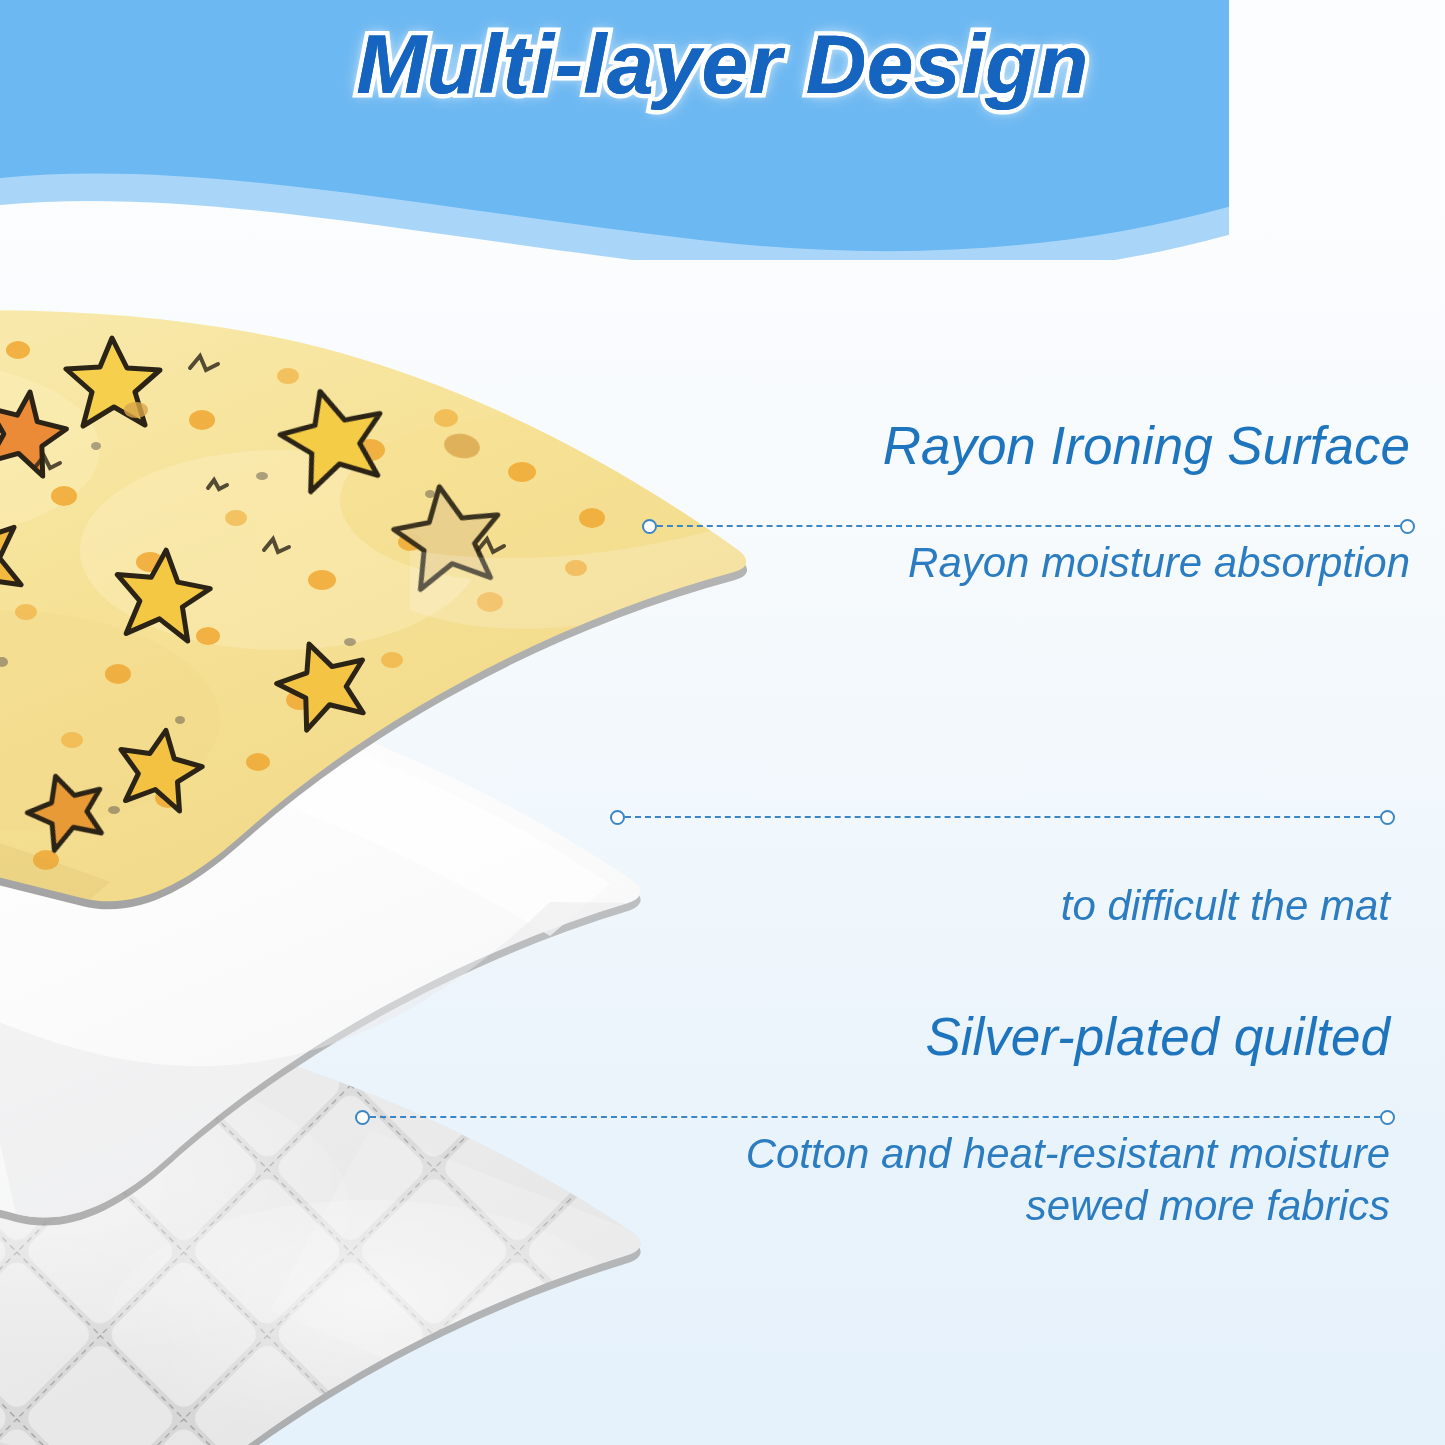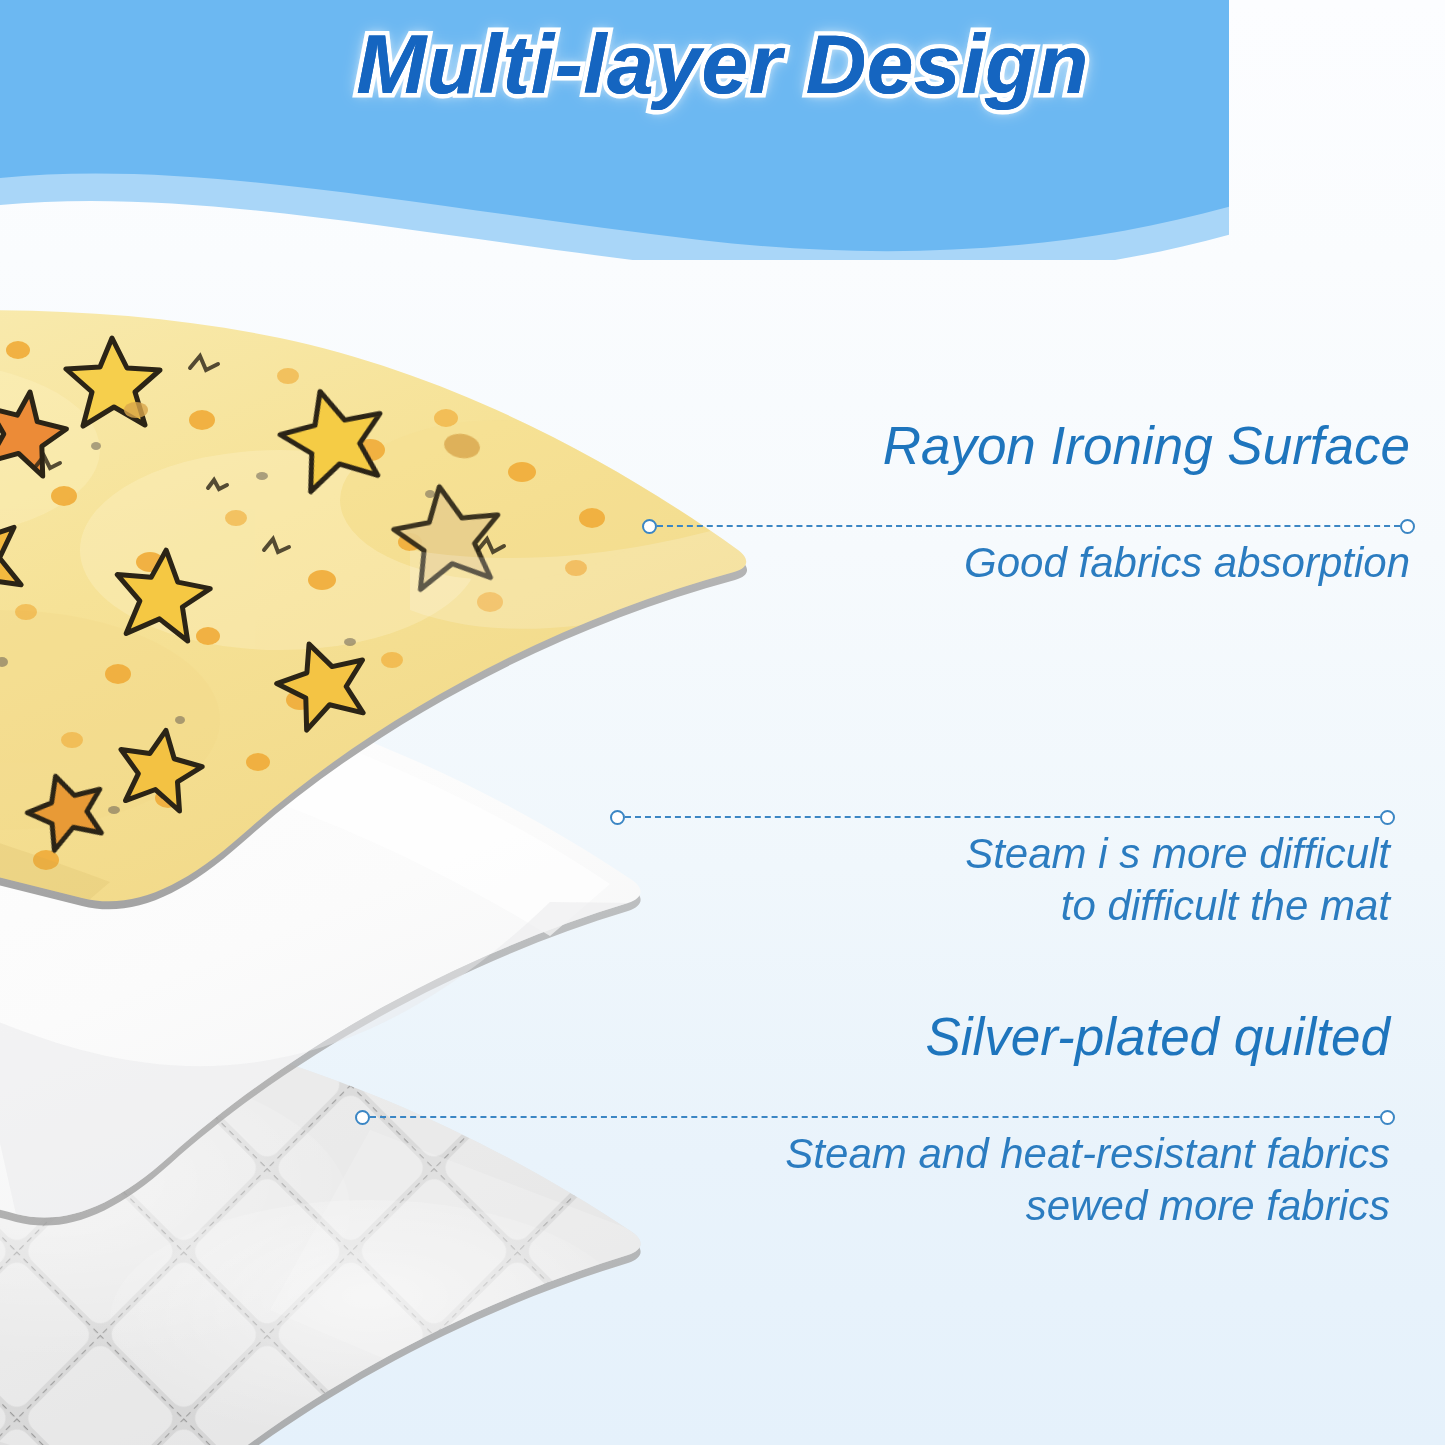--- a/index.html
+++ b/index.html
@@ -370,37 +370,36 @@
     </svg>
   </div>
 
   <div class="callout" style="top:419px;height:160px;margin-left:20px;">
     <div class="heading" style="top:0;">Rayon Ironing Surface</div>
     <div class="dash-row" style="left:622px; right:50px; top:100px;">
       <span class="dot-end"></span>
       <span class="dash-line"></span>
       <span class="dot-end"></span>
     </div>
-    <div class="sub" style="top:118px;">Good fabrics absorption</div>
+    <div class="sub" style="top:118px;">Rayon moisture absorption</div>
   </div>
 
   <div class="callout" style="top:710px;height:210px;">
     <div class="dash-row" style="left:610px; right:50px; top:100px;">
       <span class="dot-end"></span>
       <span class="dash-line"></span>
       <span class="dot-end"></span>
     </div>
-    <div class="sub" style="top:118px;">Steam i s more difficult</div>
     <div class="sub" style="top:170px;">to difficult the mat</div>
   </div>
 
   <div class="callout" style="top:1010px;height:220px;">
     <div class="heading" style="top:0;">Silver-plated quilted</div>
     <div class="dash-row" style="left:355px; right:50px; top:100px;">
       <span class="dot-end"></span>
       <span class="dash-line"></span>
       <span class="dot-end"></span>
     </div>
-    <div class="sub" style="top:118px;">Steam and heat-resistant fabrics</div>
+    <div class="sub" style="top:118px;">Cotton and heat-resistant moisture</div>
     <div class="sub" style="top:170px;">sewed more fabrics</div>
   </div>
 
 </div>
 
 </body></html>

